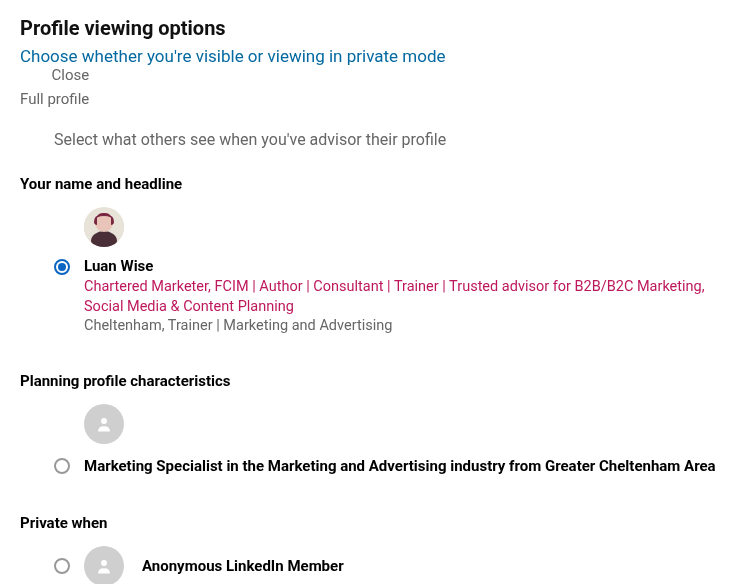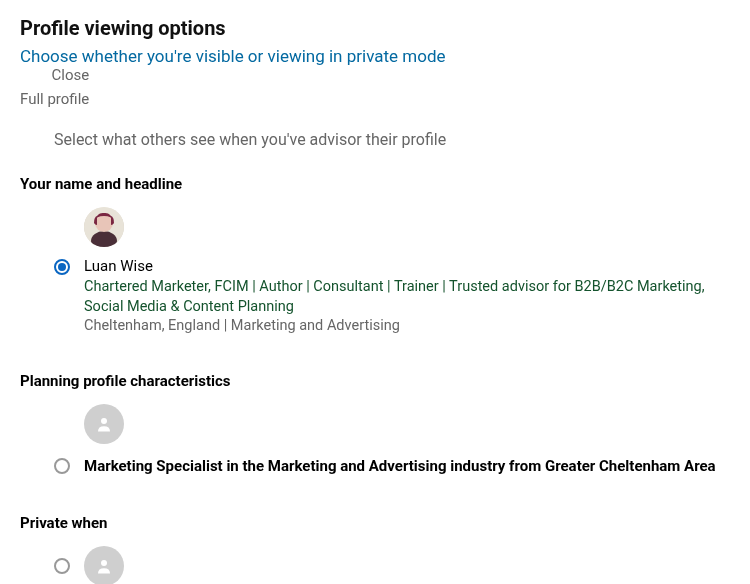--- a/index.html
+++ b/index.html
@@ -60,22 +60,22 @@
       border-color: #0a66c2;
     }
     .radio.selected::after {
       content: "";
       position: absolute;
       top: 2px; left: 2px; right: 2px; bottom: 2px;
       background: #0a66c2;
       border-radius: 50%;
     }
     .option-content { flex: 1; }
-    .person-name { font-weight: 400; font-size: 15px; }
-    .person-headline { font-size: 14.5px; color: #14532d; margin-top: 2px; line-height: 1.35; }
+    .person-name { font-weight: 700; font-size: 15px; }
+    .person-headline { font-size: 14.5px; color: #be185d; margin-top: 2px; line-height: 1.35; }
     .person-loc { font-size: 14.5px; color: #666; margin-top: 1px; }
     .bold-desc { font-weight: 700; font-size: 15px; line-height: 1.35; }
     .private-row { display: flex; align-items: center; }
     .private-row .placeholder-avatar { margin-right: 18px; }
     .private-label { font-weight: 700; font-size: 15px; }
     .opt2-avatar-row { margin-left: 30px; margin-bottom: 12px; }
     .opt3-row .radio { margin-top: 12px; }
   </style>
 </head>
 <body>
@@ -105,21 +105,21 @@
         <path d="M10 16 Q10 10 13 9 L13 18 Q11 18 10 16" fill="#7a2742"></path>
         <path d="M30 16 Q30 10 27 9 L27 18 Q29 18 30 16" fill="#7a2742"></path>
       </svg>
     </div>
   </div>
   <div class="option-row">
     <div class="radio selected"></div>
     <div class="option-content">
       <div class="person-name">Luan Wise</div>
       <div class="person-headline">Chartered Marketer, FCIM | Author | Consultant | Trainer | Trusted advisor for B2B/B2C Marketing, Social Media &amp; Content Planning</div>
-      <div class="person-loc">Cheltenham, England | Marketing and Advertising</div>
+      <div class="person-loc">Cheltenham, Trainer | Marketing and Advertising</div>
     </div>
   </div>
 </div>
 
 <div class="section-title">Planning profile characteristics</div>
 <div class="option-block">
   <div class="opt2-avatar-row">
     <div class="placeholder-avatar">
       <svg width="18" height="18" viewBox="0 0 24 24">
         <circle cx="12" cy="8" r="4" fill="#fff"></circle>
@@ -139,15 +139,16 @@
 <div class="option-block">
   <div class="option-row opt3-row">
     <div class="radio"></div>
     <div class="private-row">
       <div class="placeholder-avatar">
         <svg width="18" height="18" viewBox="0 0 24 24">
           <circle cx="12" cy="8" r="4" fill="#fff"></circle>
           <path d="M4 22 Q4 15 12 15 Q20 15 20 22 Z" fill="#fff"></path>
         </svg>
       </div>
+      <div class="private-label">Anonymous LinkedIn Member</div>
     </div>
   </div>
 </div>
 
 </body></html>

